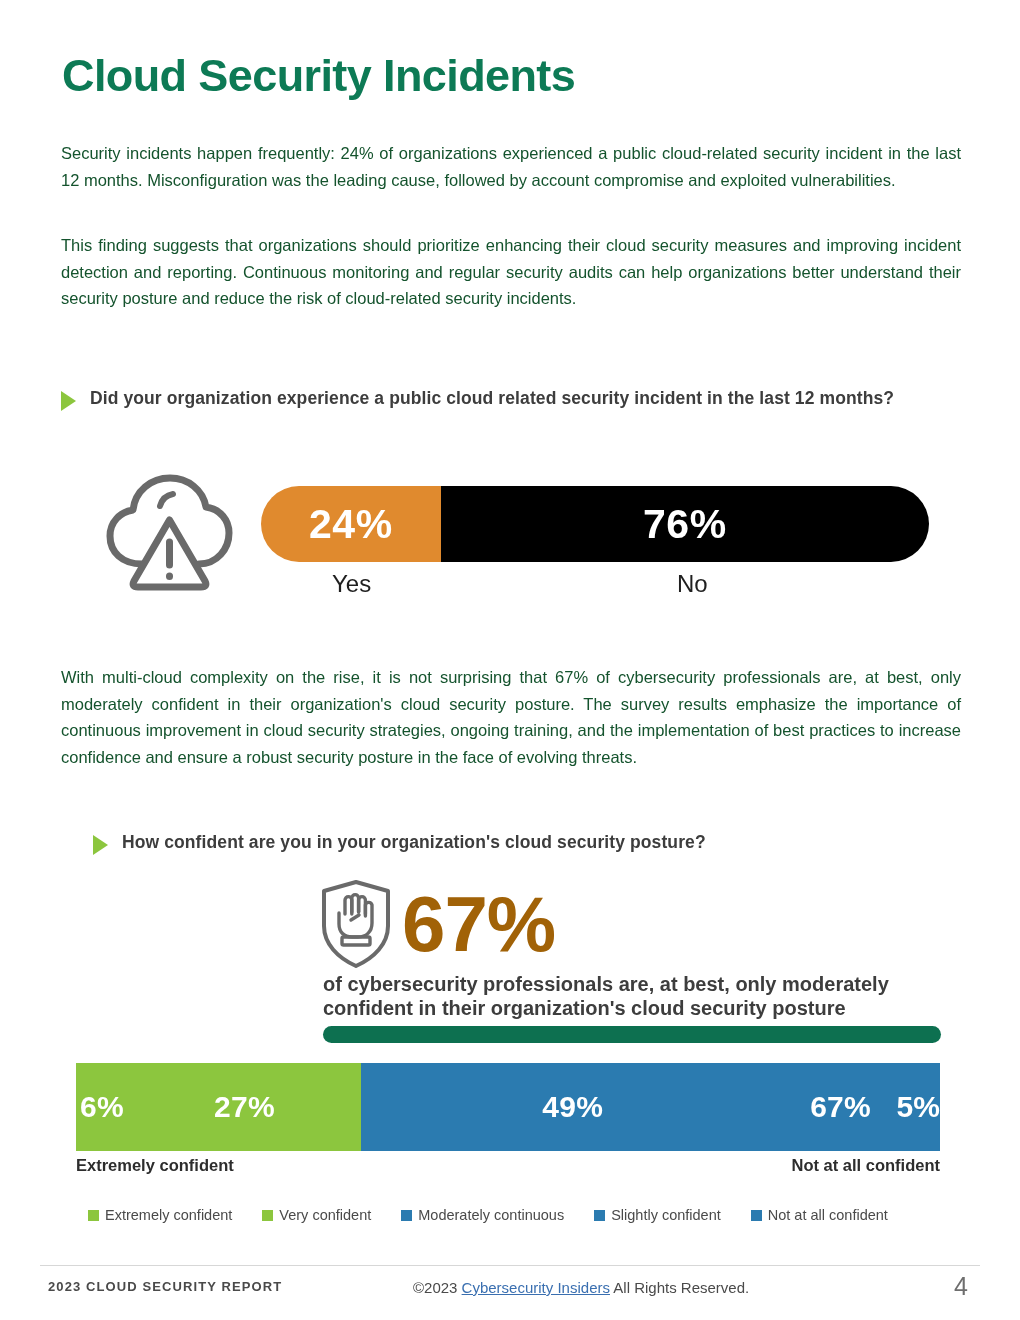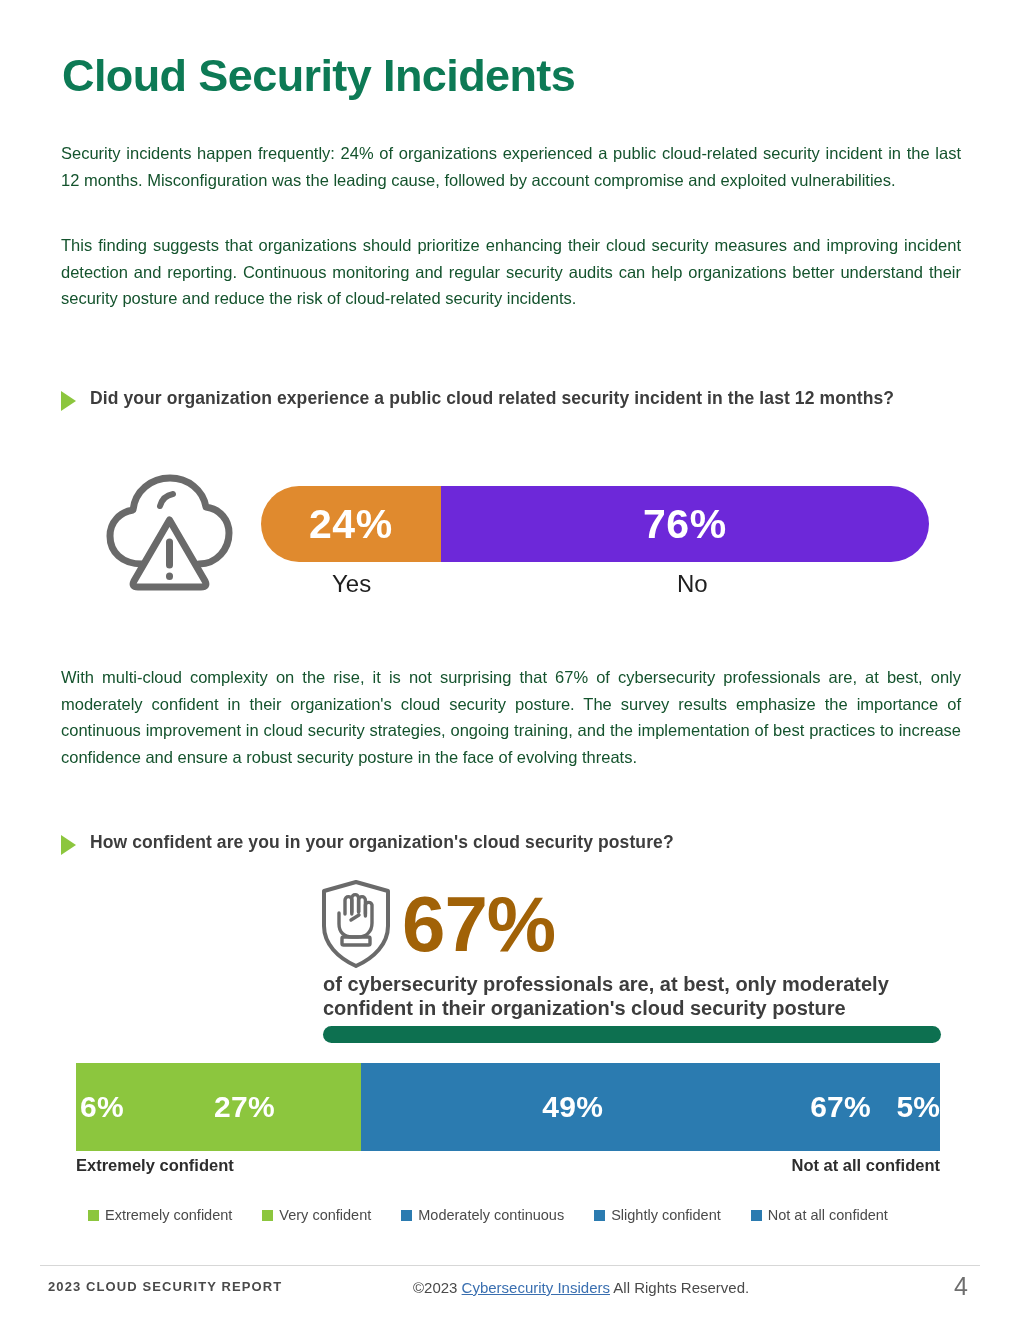--- a/index.html
+++ b/index.html
@@ -45,32 +45,32 @@
     border-left:15px solid #8cc63e;
     border-top:10px solid transparent;
     border-bottom:10px solid transparent;
     margin-top:7px;
   }
   .q-text{
     font-size:17.5px;line-height:24px;font-weight:bold;color:#3d3d3d;
     letter-spacing:0.1px;
   }
   #q1{top:384px;}
-  #q2{top:828px;}
+  #q2{top:828px;margin-left:32px;}
 
   
   .yesno-wrap{position:absolute;left:261px;top:486px;width:668px;height:76px;}
   .yesno-bar{
     position:absolute;inset:0;
     border-radius:38px;overflow:hidden;display:flex;
   }
   .seg{display:flex;align-items:center;justify-content:center;
     color:#ffffff;font-size:41px;font-weight:bold;letter-spacing:0.5px;}
   .seg-yes{background:#e08a2e;}
-  .seg-no{background:#6d28d9;}
+  .seg-no{background:#000000;}
   .yesno-labels{position:absolute;left:261px;top:570px;width:668px;height:34px;}
   .yn-label{position:absolute;font-size:24px;color:#1f1f1f;font-weight:normal;}
 
   
   .cloud-icon{position:absolute;left:98px;top:466px;width:140px;height:128px;}
 
   
   .stat-row{position:absolute;left:318px;top:878px;display:flex;align-items:center;gap:8px;}
   .shield-icon{width:76px;height:92px;flex:0 0 auto;}
   .big-pct{font-size:78px;font-weight:bold;color:#a16207;line-height:78px;letter-spacing:-1px;}

